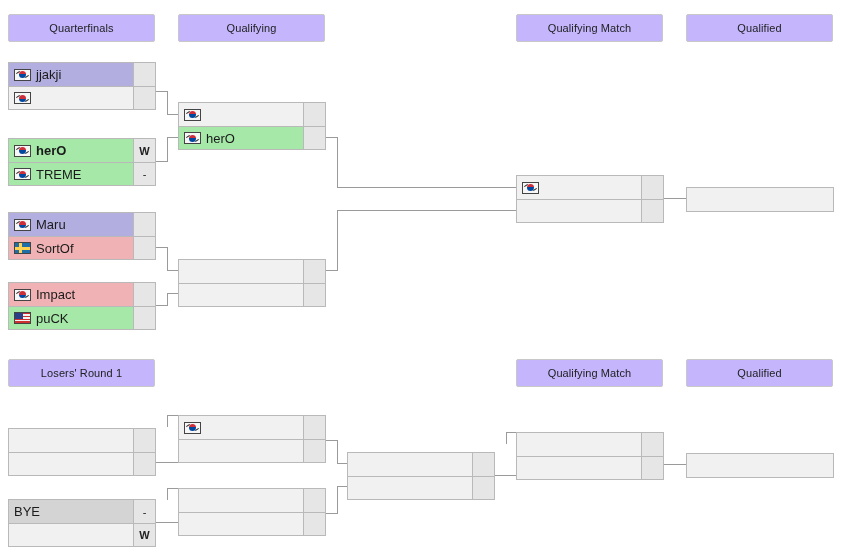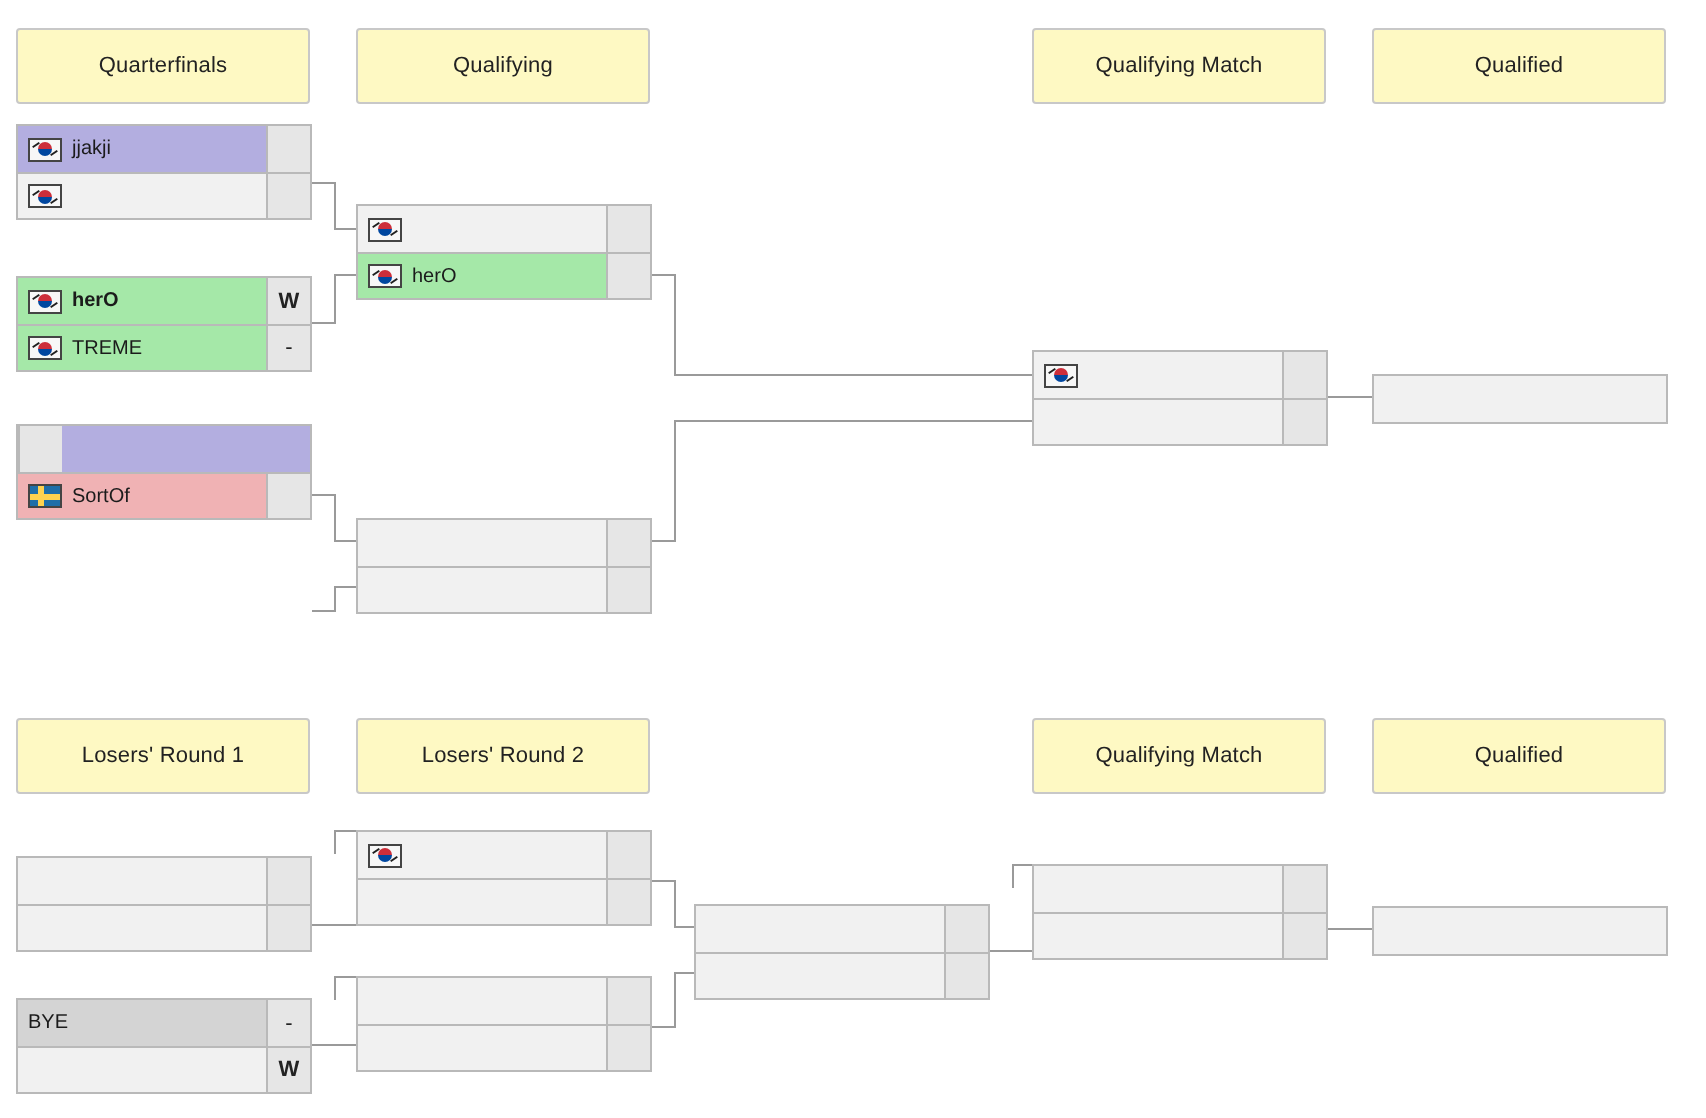--- a/index.html
+++ b/index.html
@@ -20,23 +20,23 @@
   #bracket-root {
     position: absolute;
     left: 0; top: 0;
     width: 853px;
     height: 559px;
   }
 
   
   .round-header {
     position: absolute;
-    height: 38px;
+    height: 28px;
     box-sizing: border-box;
-    background: #fef9c3;
+    background: #c4b5fd;
     border: 1px solid #c8c8c8;
     border-radius: 2px;
     display: flex;
     align-items: center;
     justify-content: center;
     font-size: 11px;
     color: #222;
     letter-spacing: 0.1px;
   }
 
@@ -75,21 +75,21 @@
     flex: 0 0 22px;
     border-left: 1px solid #b9b9b9;
     background: #e6e6e6;
     display: flex;
     align-items: center;
     justify-content: center;
     font-size: 11px;
     color: #222;
   }
   .mrow .ptext {
-    font-size: 10px;
+    font-size: 13px;
     color: #1b1b1b;
   }
   .mrow.win .ptext { font-weight: bold; }
   .mrow.win .pscore { font-weight: bold; }
 
   
   .bg-green  .pname { background: #a5e8a8; }
   .bg-green  { background: #a5e8a8; }
   .bg-purple .pname { background: #b3aee0; }
   .bg-purple { background: #b3aee0; }
@@ -256,34 +256,64 @@
             <i class="kr-b2"></i>
           </span>
         <span class="ptext">TREME</span>
       </div>
       <div class="pscore">-</div>
     </div>
   </div>
 
   <div class="match" style="left:8px; top:212px; width:148px;">
     <div class="mrow bg-purple">
+      <div class="pname">
+        <span class="flag kr">
+            <i class="kr-circ"></i>
+            <i class="kr-b1"></i>
+            <i class="kr-b2"></i>
+          </span>
+        <span class="ptext">Maru</span>
+      </div>
       <div class="pscore"></div>
     </div>
     <div class="mrow bg-red">
       <div class="pname">
         <span class="flag se">
             <i class="se-v"></i>
             <i class="se-h"></i>
           </span>
         <span class="ptext">SortOf</span>
       </div>
       <div class="pscore"></div>
     </div>
   </div>
 
+  <div class="match" style="left:8px; top:282px; width:148px;">
+    <div class="mrow bg-red">
+      <div class="pname">
+        <span class="flag kr">
+            <i class="kr-circ"></i>
+            <i class="kr-b1"></i>
+            <i class="kr-b2"></i>
+          </span>
+        <span class="ptext">Impact</span>
+      </div>
+      <div class="pscore"></div>
+    </div>
+    <div class="mrow bg-green">
+      <div class="pname">
+        <span class="flag us">
+            <i class="us-canton"></i>
+          </span>
+        <span class="ptext">puCK</span>
+      </div>
+      <div class="pscore"></div>
+    </div>
+  </div>
 
   <div class="match" style="left:178px; top:102px; width:148px;">
     <div class="mrow bg-plain">
       <div class="pname">
         <span class="flag kr">
             <i class="kr-circ"></i>
             <i class="kr-b1"></i>
             <i class="kr-b2"></i>
           </span>
         <span class="ptext"></span>
@@ -341,23 +371,20 @@
   <div class="match" style="left:686px; top:187px; width:148px;">
     <div class="mrow bg-plain">
       <div class="pname">
         <span class="ptext"></span>
       </div>
     </div>
   </div>
 
   <div class="round-header" style="left:8px;  top:359px; width:147px;">
     <span>Losers' Round 1</span>
-  </div>
-  <div class="round-header" style="left:178px; top:359px; width:147px;">
-    <span>Losers' Round 2</span>
   </div>
   <div class="round-header" style="left:516px; top:359px; width:147px;">
     <span>Qualifying Match</span>
   </div>
   <div class="round-header" style="left:686px; top:359px; width:147px;">
     <span>Qualified</span>
   </div>
 
   <div class="conn h" style="left:156px; top:462px; width:22px;"></div>
 

